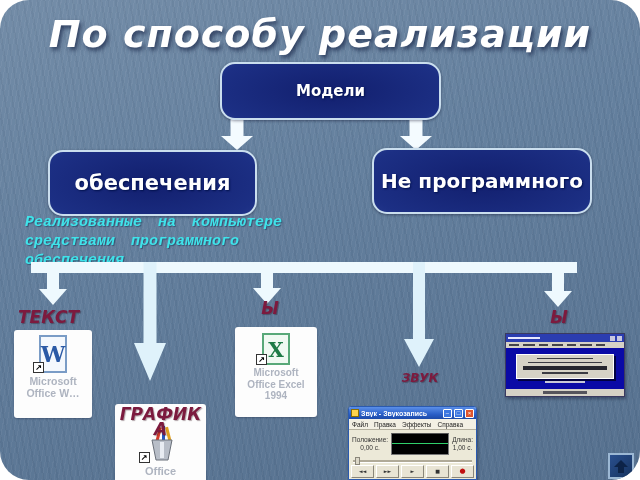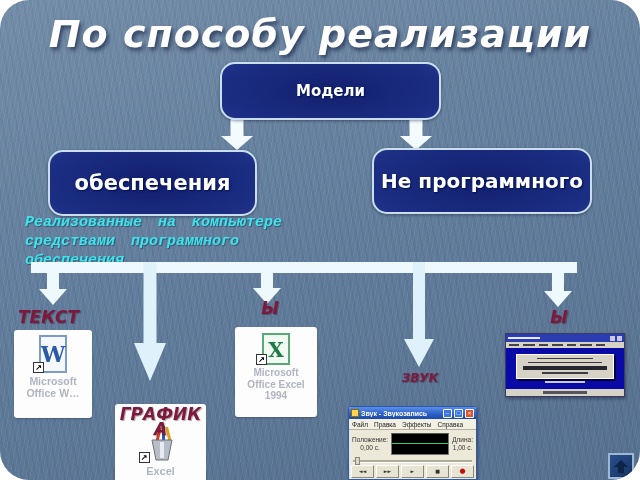--- a/index.html
+++ b/index.html
@@ -194,21 +194,21 @@
     <div class="icon-wrap" style="margin-top:-12px;">
       <svg class="appicon" width="36" height="38">
         <rect x="14" y="2" width="3" height="16" fill="#d43a2a" transform="rotate(14 15 10)"></rect>
         <rect x="19" y="1" width="3" height="17" fill="#2a56c0"></rect>
         <rect x="24" y="2" width="3" height="16" fill="#e0a020" transform="rotate(-14 25 10)"></rect>
         <polygon points="9,15 29,15 25,35 13,35" fill="#b8bec8" stroke="#6a707a" stroke-width="1"></polygon>
         <rect x="17" y="17" width="4" height="16" fill="#e8ecf2"></rect>
       </svg>
       <span class="shortcut-overlay">↗</span>
     </div>
-    <div class="icon-caption" style="font-size:11px;">Excel</div>
+    <div class="icon-caption" style="font-size:11px;">Office</div>
   </div>
 
   <div id="recorder" class="abs">
     <div class="rec-title">
       <span class="rec-app-icon"></span>
       <span class="rec-title-text">Звук - Звукозапись</span>
       <span class="winbtn">–</span>
       <span class="winbtn">□</span>
       <span class="winbtn close">×</span>
     </div>

